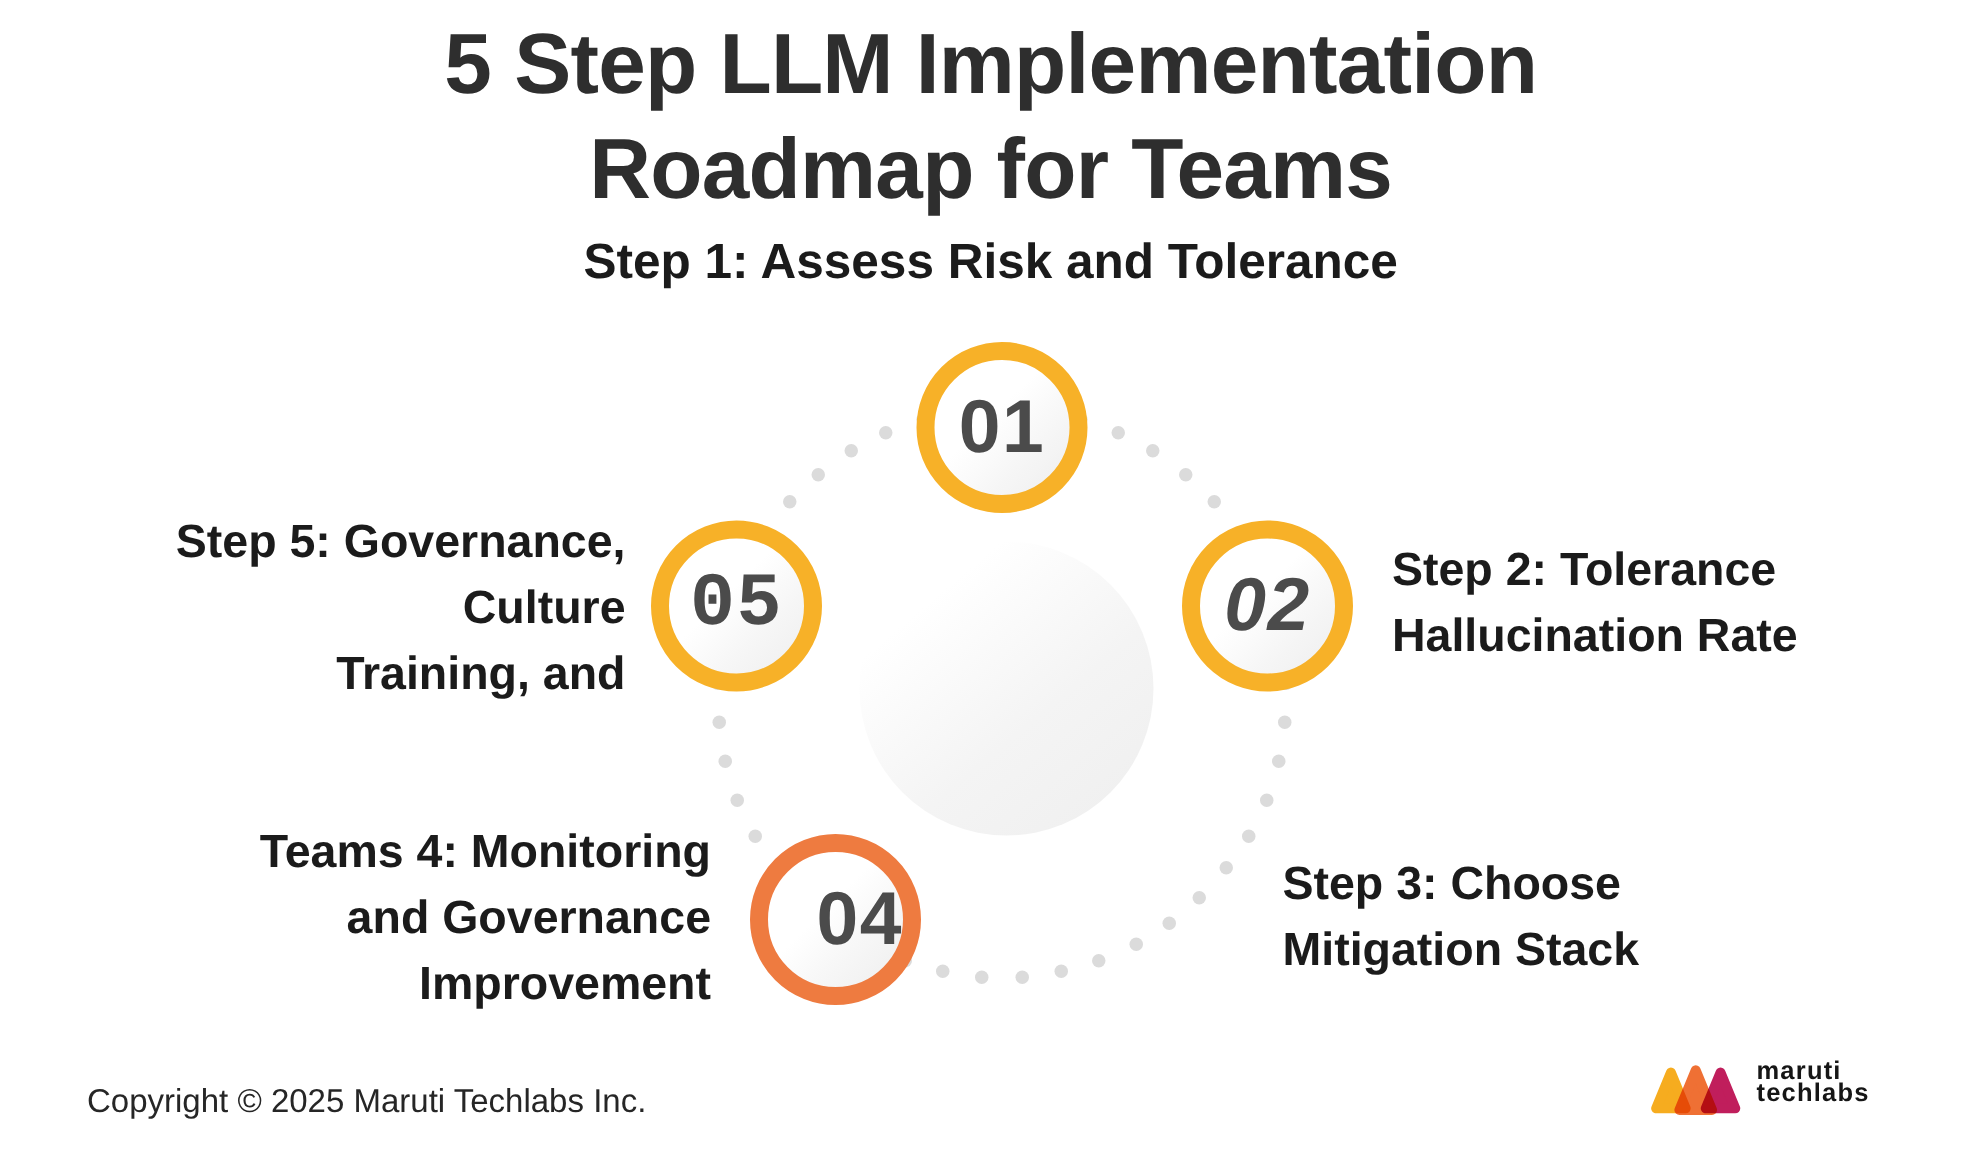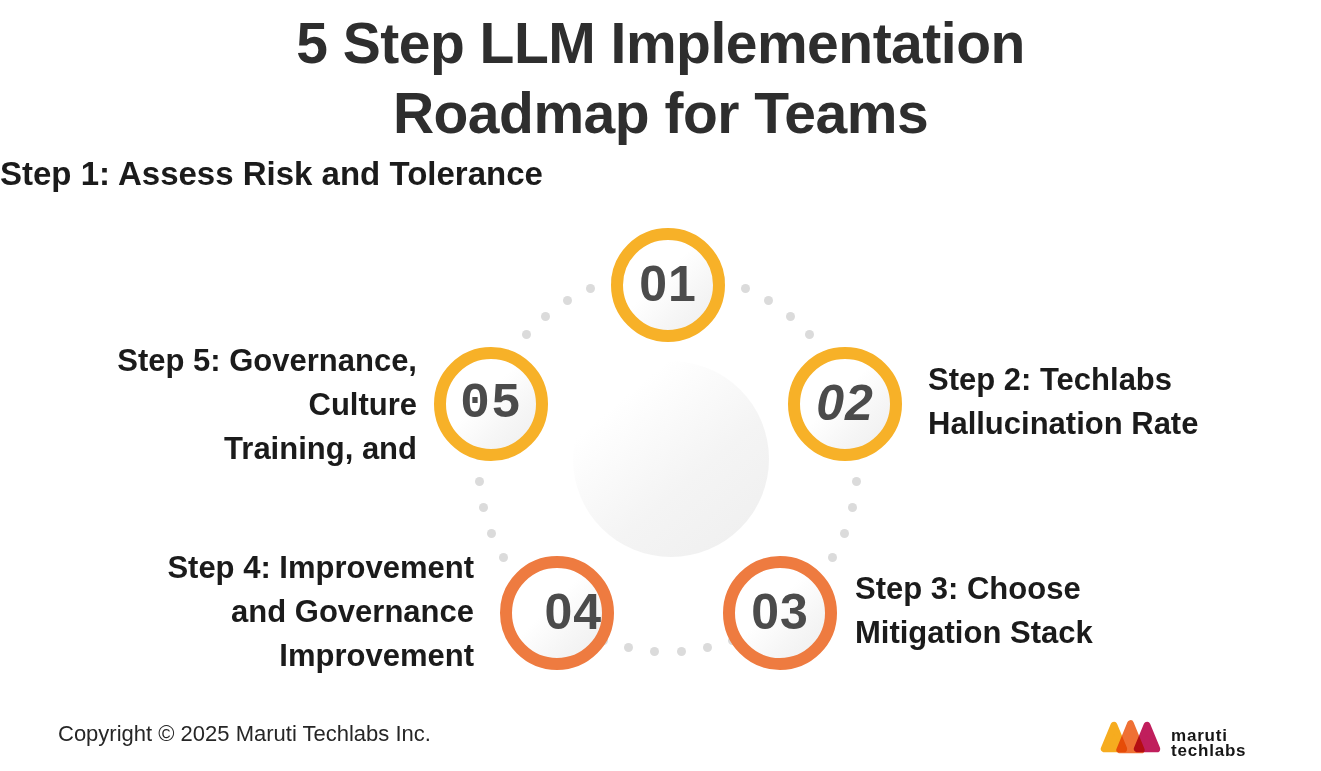--- a/index.html
+++ b/index.html
@@ -24,21 +24,21 @@
   .title-line{display:block;}
 
   
   .step-label{
     position:absolute;
     font-weight:700;
     color:#1b1b1b;
   }
   .label-1{
     left:0;right:0;top:152px;
-    text-align:left;
+    text-align:center;
     font-size:33px;line-height:44px;
   }
   .label-2{left:928px;top:358px;font-size:31px;line-height:44px;text-align:left;}
   .label-3{left:855px;top:567px;font-size:31px;line-height:44px;text-align:left;}
   .label-4{left:92px; top:546px;width:382px;font-size:31px;line-height:44px;text-align:right;}
   .label-5{left:25px; top:339px;width:392px;font-size:31px;line-height:44px;text-align:right;}
 
   
   .center-blob{
     position:absolute;left:573px;top:361px;width:196px;height:196px;
@@ -74,21 +74,21 @@
 
   
   .copyright{
     position:absolute;left:58px;top:719px;
     font-size:22px;line-height:30px;color:#262626;font-weight:400;
   }
 
   
   .logo{
     position:absolute;left:1100px;top:706px;width:176px;height:52px;
-    display:flex;align-items:flex-end;
+    display:flex;align-items:flex-start;
   }
   .logo-mark{width:62px;height:42px;flex:0 0 auto;}
   .logo-mark path{mix-blend-mode:multiply;}
   .logo-text{
     margin-left:9px;
     font-weight:700;color:#161616;
     font-size:17px;line-height:15px;letter-spacing:0.8px;
   }
   .logo-text span{display:block;}
 </style>
@@ -151,46 +151,43 @@
       <div class="dot" style="left: 611.129px; top: 274.86px; background: rgb(219, 219, 219);"></div>
       <div class="dot" style="left: 637.057px; top: 269.349px; background: rgb(219, 219, 219);"></div>
     </div>
 
   <div class="step-circle circle-1" style="border-color: rgb(247, 177, 40);">
     <span class="step-number" style="color: rgb(75, 75, 75);">01</span>
   </div>
   <div class="step-circle circle-2" style="border-color: rgb(247, 177, 40);">
     <span class="step-number" style="color: rgb(75, 75, 75);">02</span>
   </div>
-  <div class="step-circle circle-3" style="border-color: rgb(238, 123, 64);">
-    <span class="step-number" style="color: rgb(75, 75, 75);">03</span>
-  </div>
   <div class="step-circle circle-4" style="border-color: rgb(238, 123, 64); justify-content: flex-end;">
     <span class="step-number" style="color: rgb(75, 75, 75);">04</span>
   </div>
   <div class="step-circle circle-5" style="border-color: rgb(247, 177, 40);">
     <span class="step-number" style="color: rgb(75, 75, 75);">05</span>
   </div>
 
   <div class="step-label label-1">
     <div>Step 1: Assess Risk and Tolerance</div>
   </div>
 
   <div class="step-label label-2">
-    <div>Step 2: Techlabs</div>
+    <div>Step 2: Tolerance</div>
     <div>Hallucination Rate</div>
   </div>
 
   <div class="step-label label-3">
     <div>Step 3: Choose</div>
     <div>Mitigation Stack</div>
   </div>
 
   <div class="step-label label-4">
-    <div>Step 4: Improvement</div>
+    <div>Teams 4: Monitoring</div>
     <div>and Governance</div>
     <div>Improvement</div>
   </div>
 
   <div class="step-label label-5">
     <div>Step 5: Governance,</div>
     <div>Culture</div>
     <div>Training, and</div>
   </div>
 

